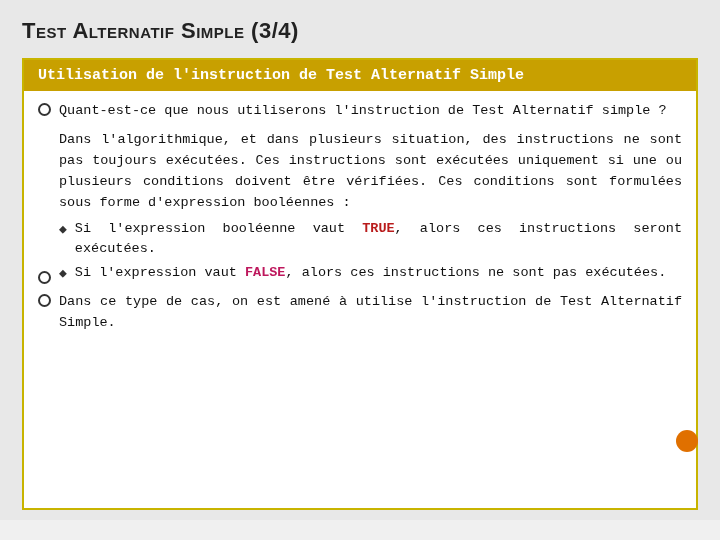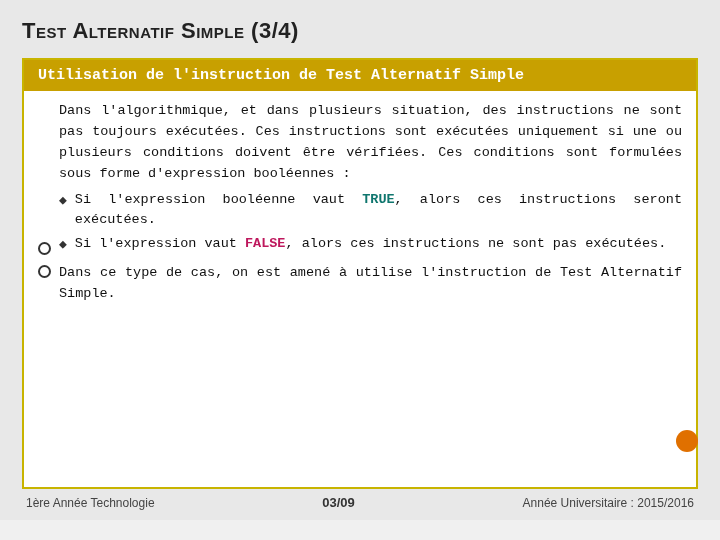--- a/index.html
+++ b/index.html
@@ -102,21 +102,21 @@
       font-style: italic;
     }
 
     .sub-text {
       flex: 1;
       line-height: 1.5;
       text-align: justify;
     }
 
     .highlight-true {
-      color: #0f766e;
+      color: #b91c1c;
       font-weight: bold;
     }
     .highlight-false {
       color: #be185d;
       font-weight: bold;
     }
 
     .footer {
       display: flex;
       justify-content: space-between;
@@ -145,20 +145,26 @@
 </head>
 <body>
 
 <div class="page" style="position:relative;">
   <div class="page-title">Test Alternatif Simple (3/4)</div>
 
   <div class="content-box">
     <div class="content-header">Utilisation de l'instruction de Test Alternatif Simple</div>
     <div class="content-body">
 
+      <div class="bullet-item">
+        <div class="bullet-circle"></div>
+        <div class="bullet-text">
+          <span>Quant-est-ce que nous utiliserons l'instruction de Test Alternatif simple ?</span>
+        </div>
+      </div>
 
       <div class="bullet-item" style="align-items:flex-end;">
         <div class="bullet-circle" style="margin-top:3px;"></div>
         <div class="bullet-text">
           <span>Dans l'algorithmique, et dans plusieurs situation, des instructions ne sont pas toujours exécutées. Ces instructions sont exécutées uniquement si une ou plusieurs conditions doivent être vérifiées. Ces conditions sont formulées sous forme d'expression booléennes :</span>
           <div class="sub-items">
             <div class="sub-item">
               <span class="sub-bullet">◆</span>
               <span class="sub-text">
                 Si l'expression booléenne vaut <span class="highlight-true">TRUE</span>, alors ces instructions seront exécutées.
@@ -179,18 +185,13 @@
         <div class="bullet-text">
           <span>Dans ce type de cas, on est amené à utilise l'instruction de Test Alternatif Simple.</span>
         </div>
       </div>
 
     </div>
   </div>
 
   <div class="orange-dot"></div>
 
-  <div class="footer">
-    <span>1ère Année Technologie</span>
-    <span class="footer-page">03/09</span>
-    <span>Année Universitaire : 2015/2016</span>
-  </div>
 </div>
 
 </body></html>

